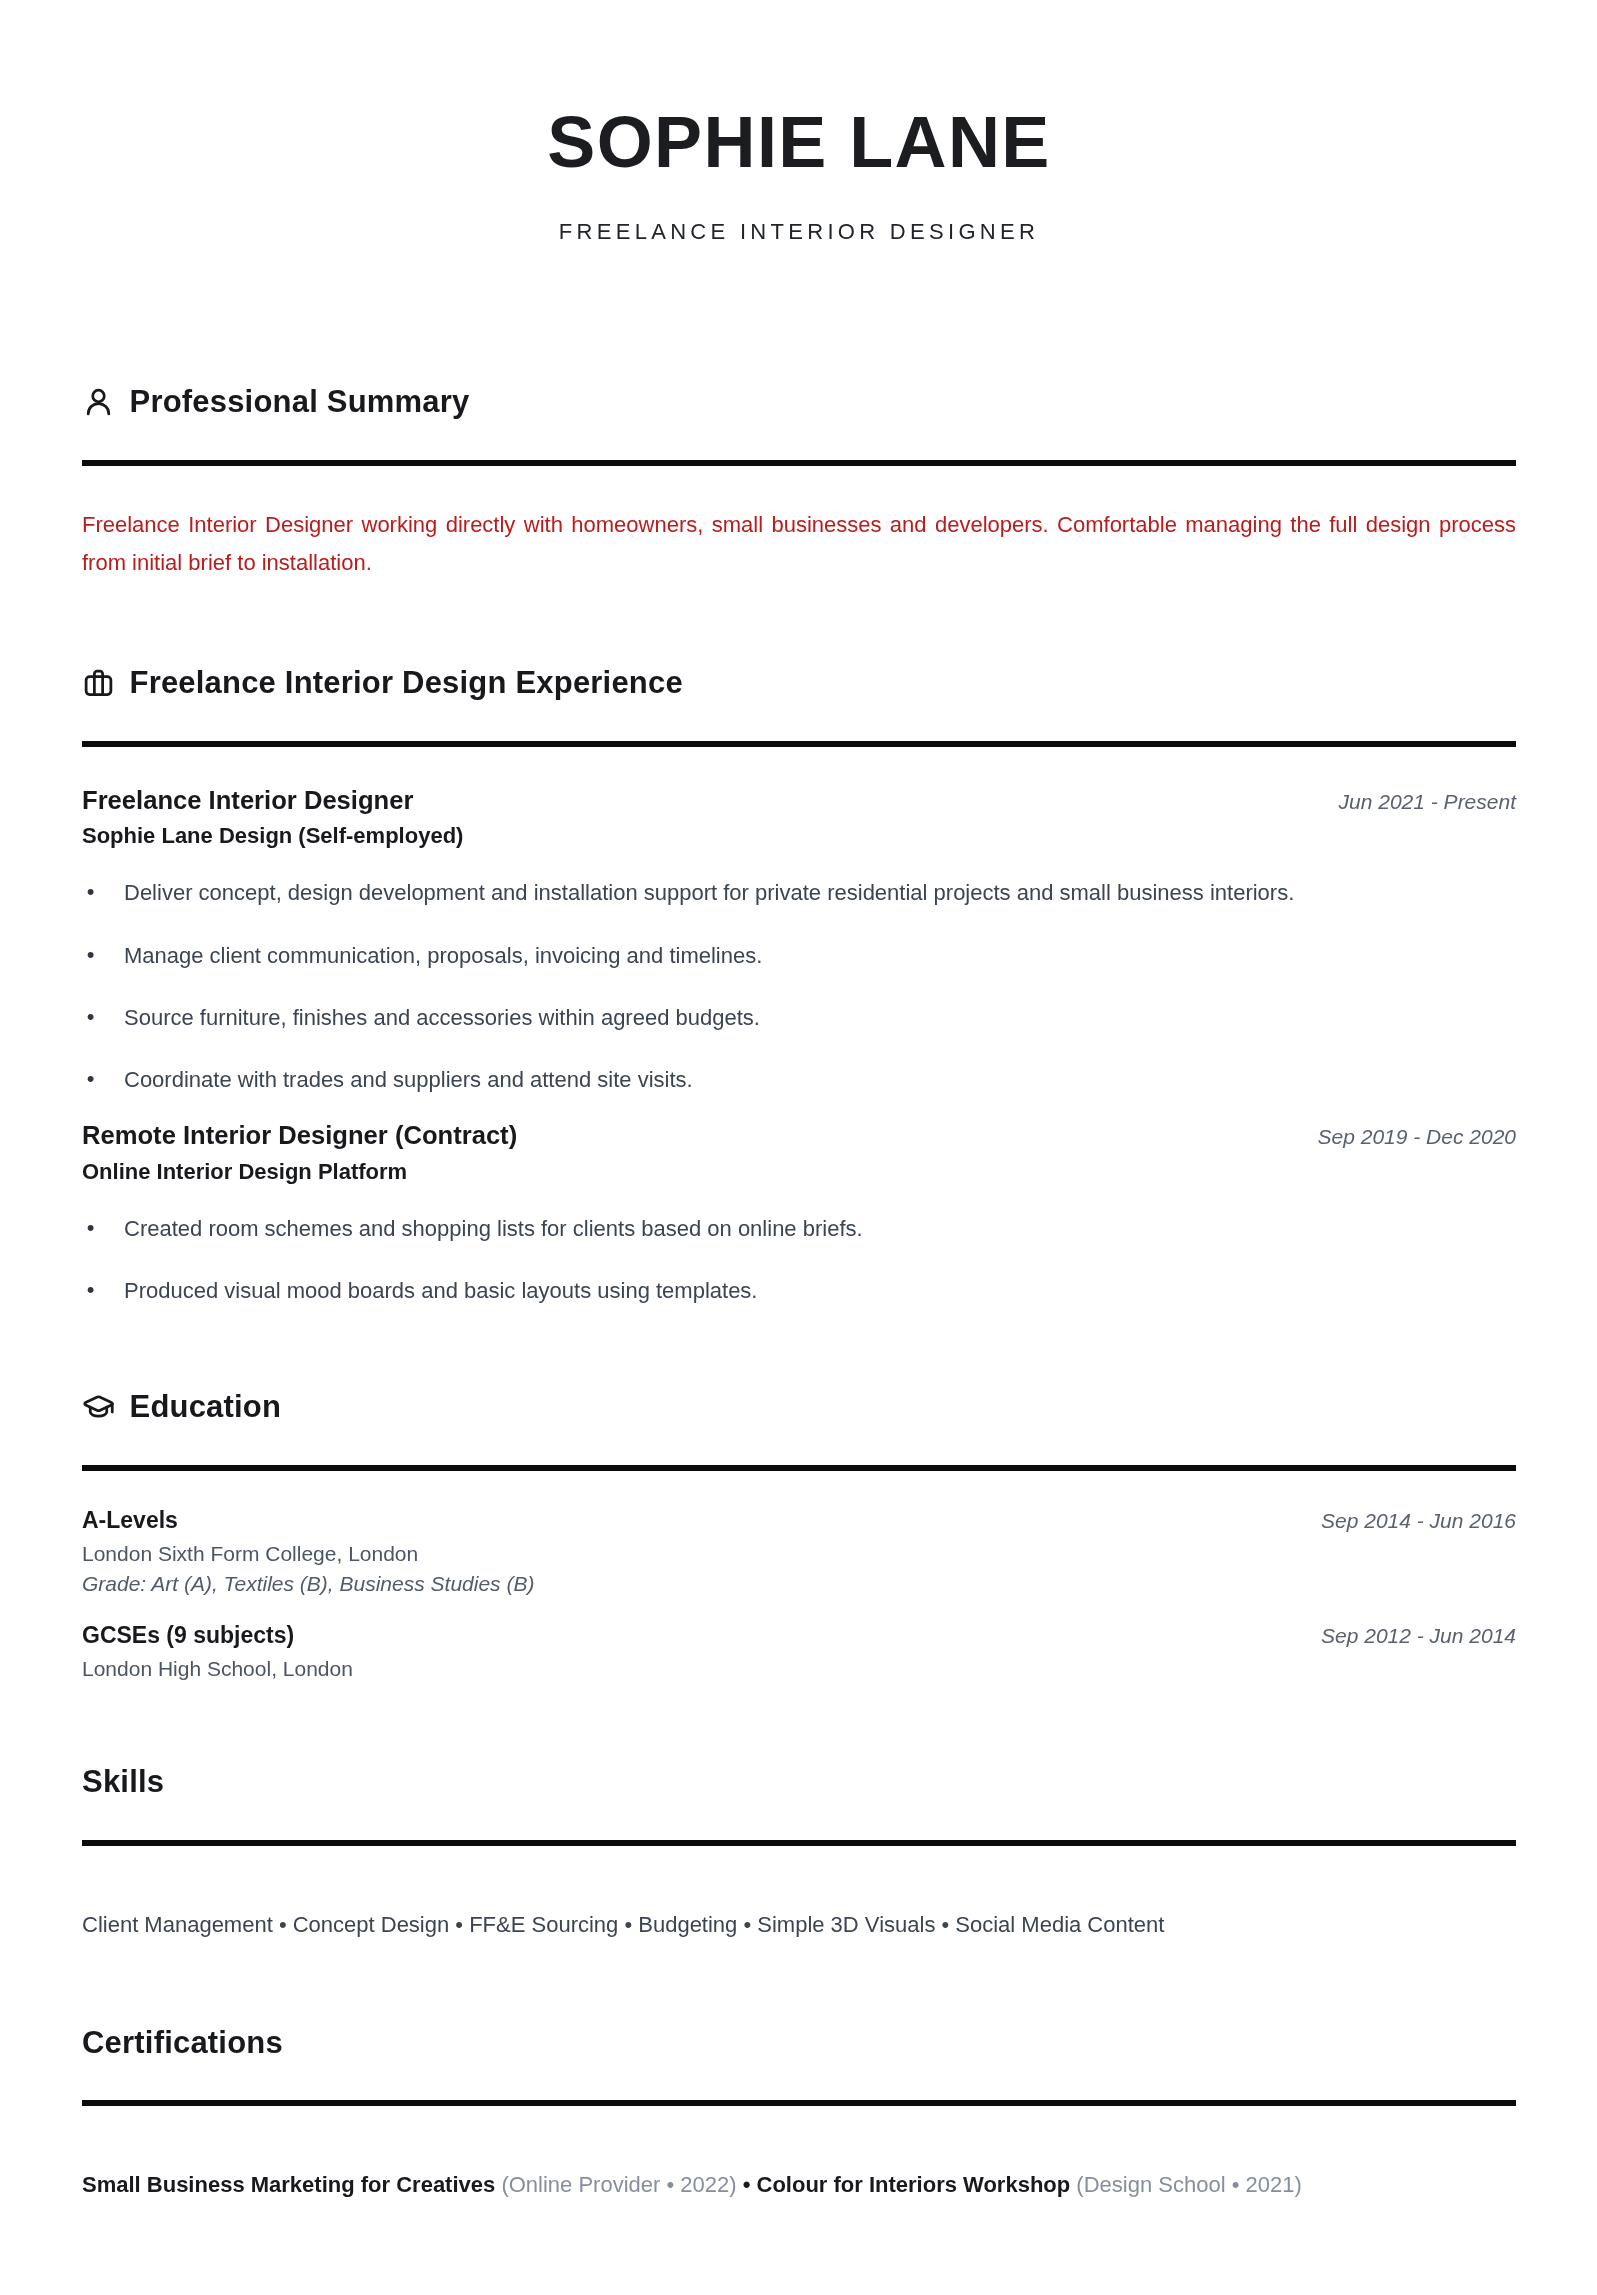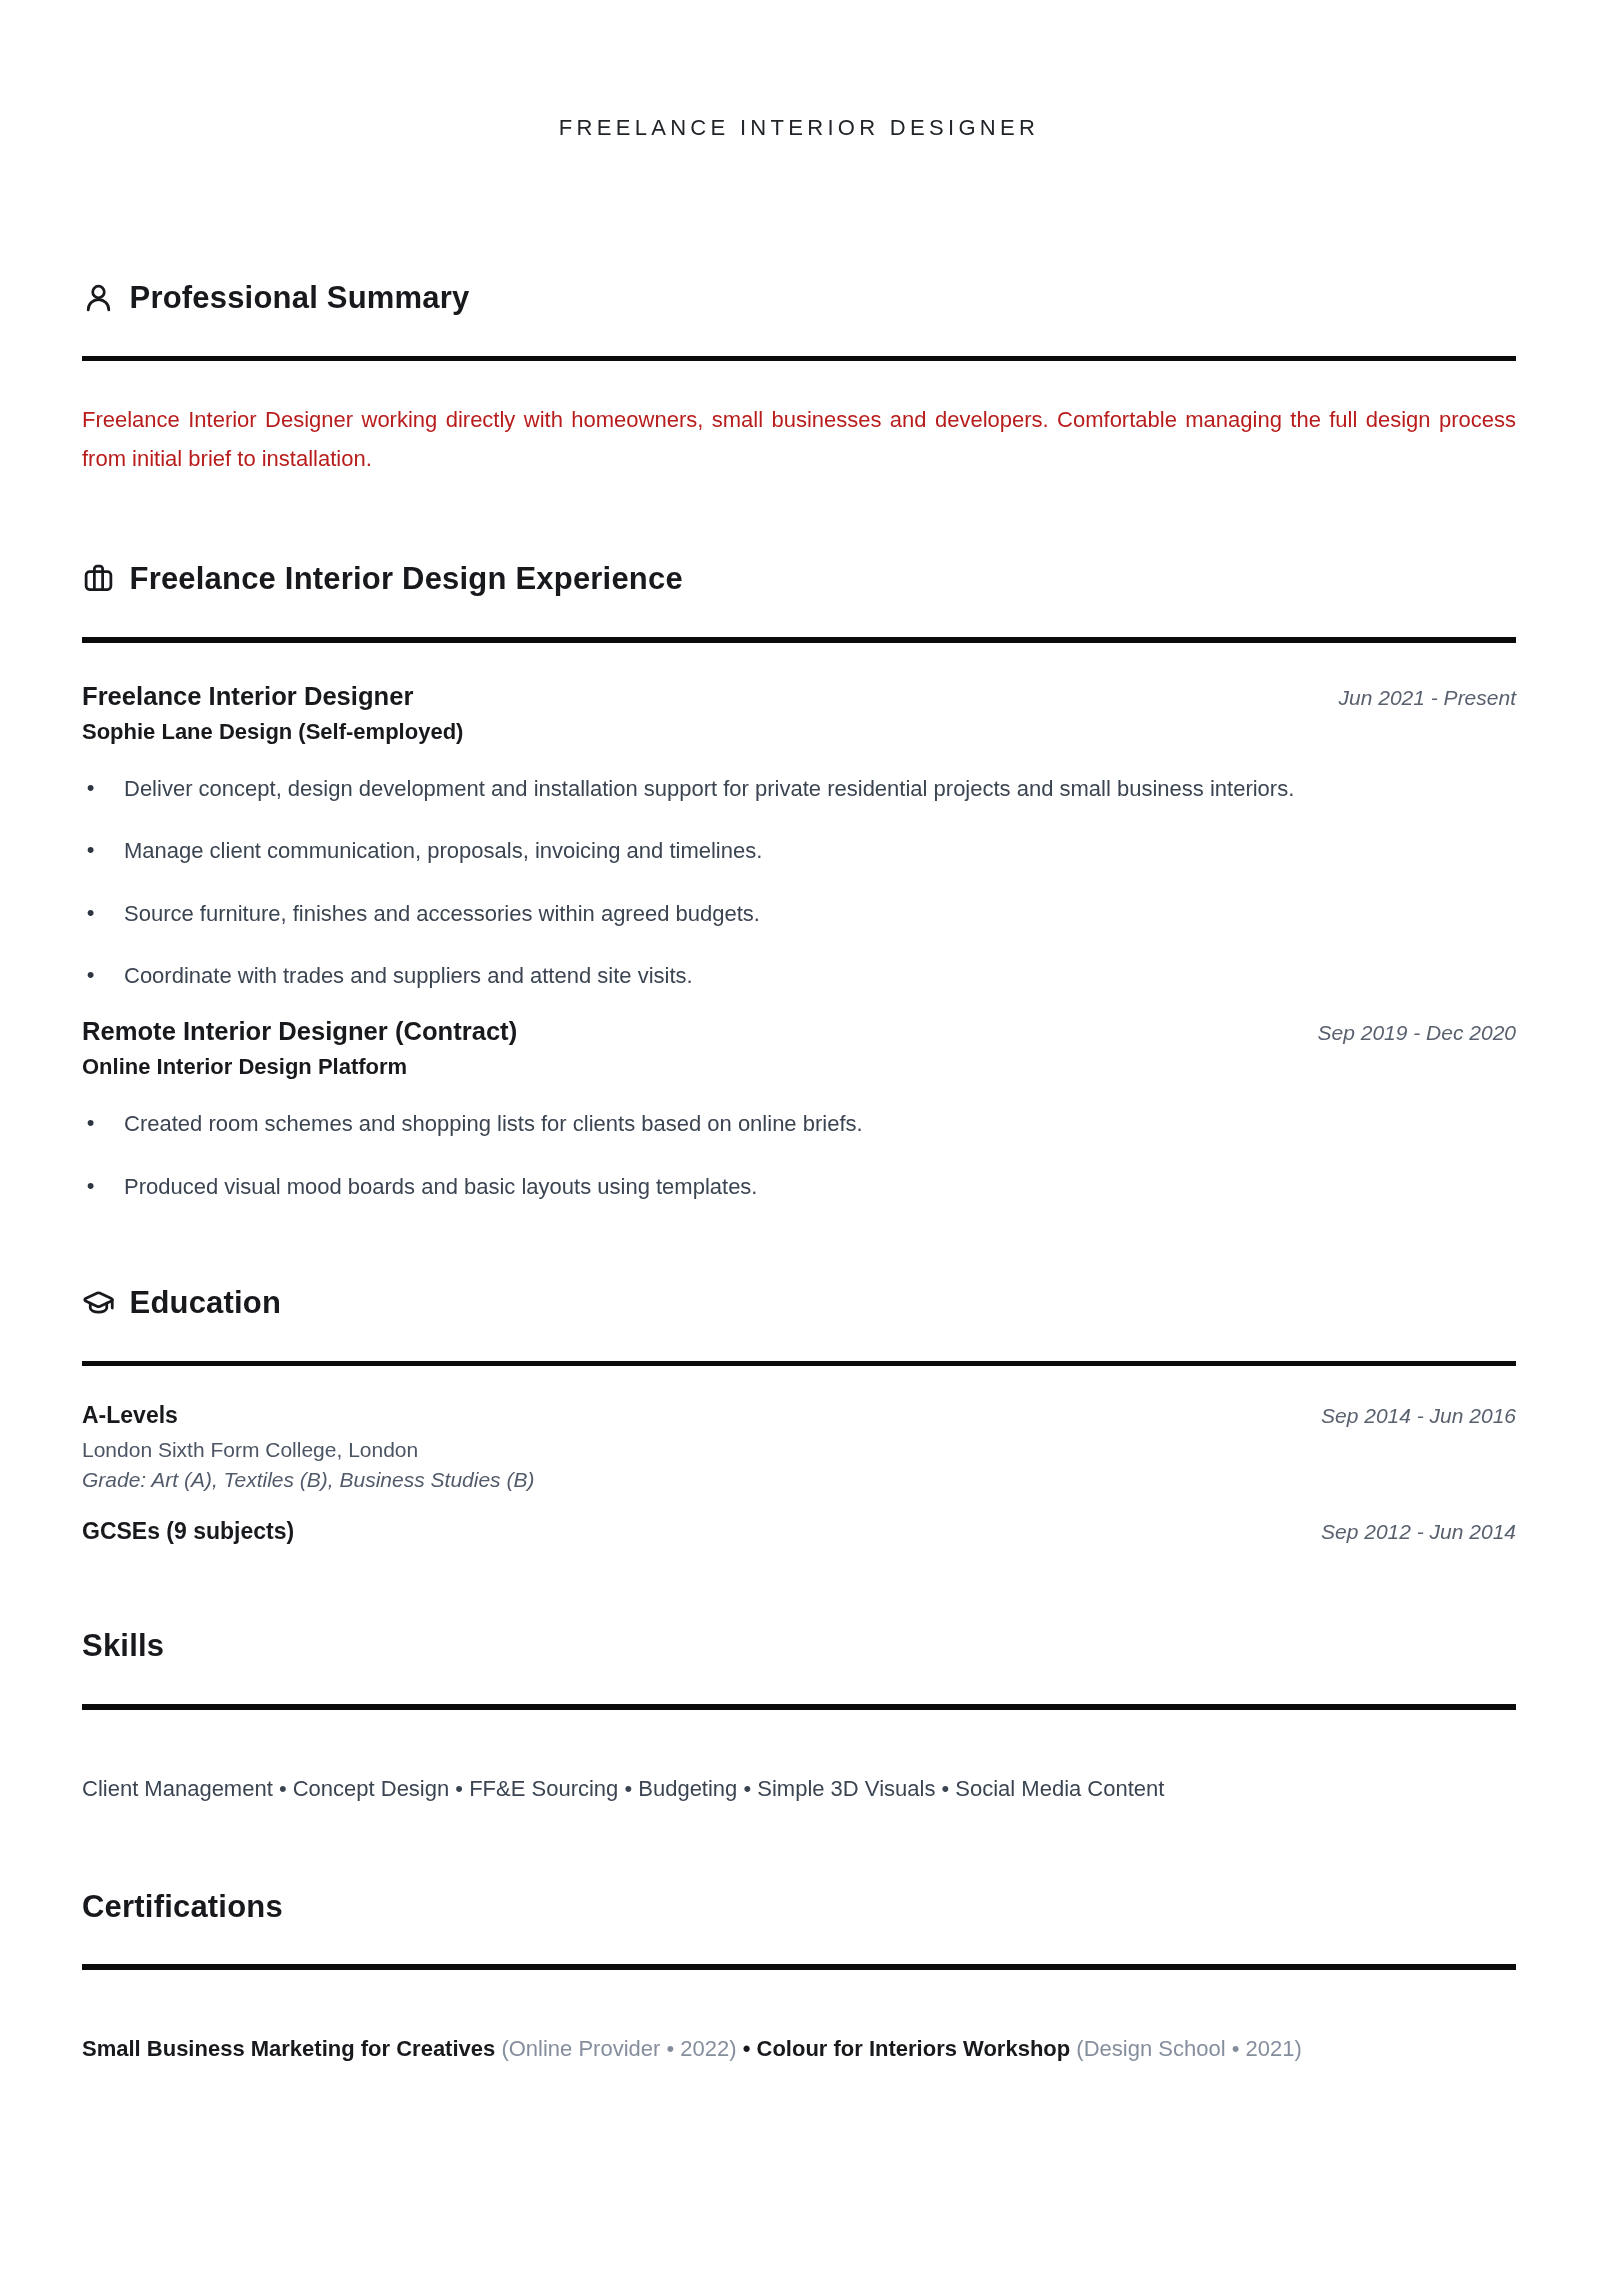--- a/index.html
+++ b/index.html
@@ -146,20 +146,21 @@
   .cert-name{font-weight:700;color:#17191d;}
   .cert-detail{color:#858e9d;}
   .cert-sep{color:#17191d;font-weight:700;}
 </style>
 </head>
 <body>
 
 <div class="page">
 
   <header>
+    <h1 class="name">SOPHIE LANE</h1>
     <div class="role">FREELANCE INTERIOR DESIGNER</div>
   </header>
 
   <section class="section first">
     <div class="sec-head">
       <span class="icon">
         <svg viewBox="0 0 24 24" fill="none" stroke="currentColor" stroke-width="2" stroke-linecap="round" stroke-linejoin="round">
           <circle cx="12" cy="8" r="4.2"></circle>
           <path d="M19.5 21a7.5 7.5 0 0 0-15 0"></path>
         </svg>
@@ -232,20 +233,21 @@
       </div>
       <div class="school">London Sixth Form College, London</div>
       <div class="grade">Grade: Art (A), Textiles (B), Business Studies (B)</div>
     </div>
 
     <div class="edu">
       <div class="row">
         <div class="degree">GCSEs (9 subjects)</div>
         <div class="dates">Sep 2012 - Jun 2014</div>
       </div>
+      <div class="school">London High School, London</div>
     </div>
   </section>
 
   <section class="section">
     <div class="sec-head">
       <h2 class="sec-title">Skills</h2>
     </div>
     <div class="rule"></div>
     <div class="inline-line">Client Management • Concept Design • FF&amp;E Sourcing • Budgeting • Simple 3D Visuals • Social Media Content</div>
   </section>

